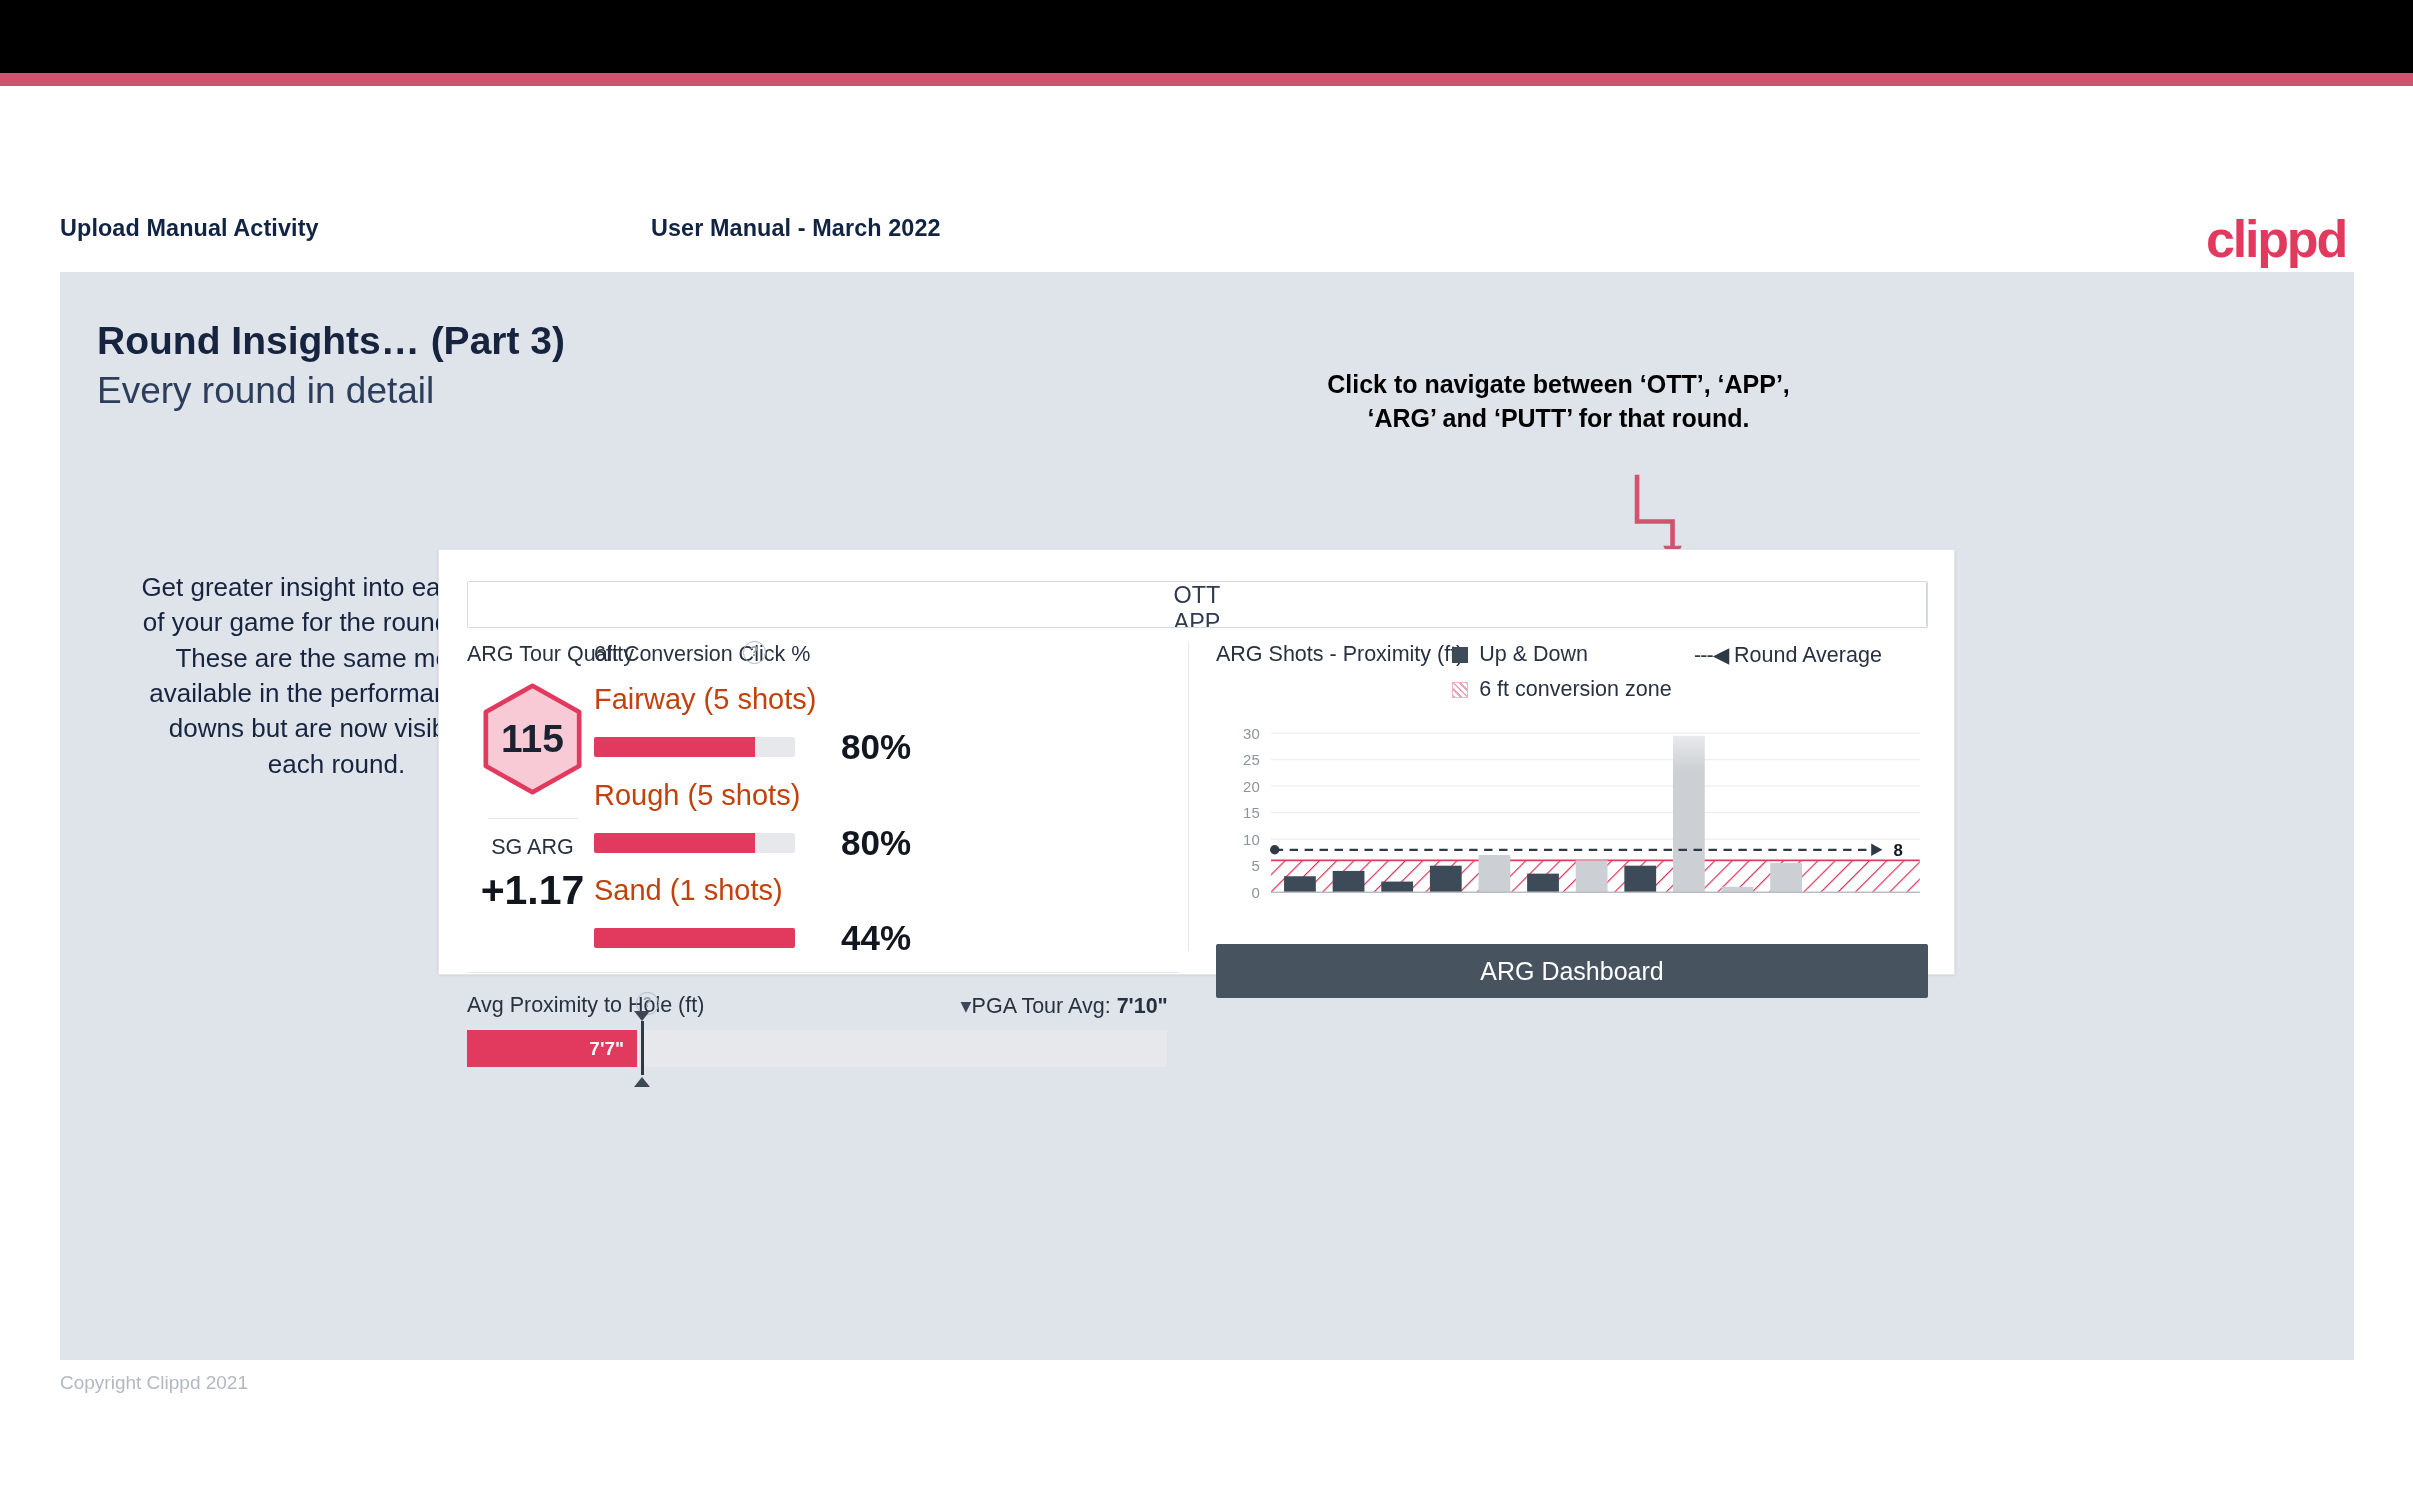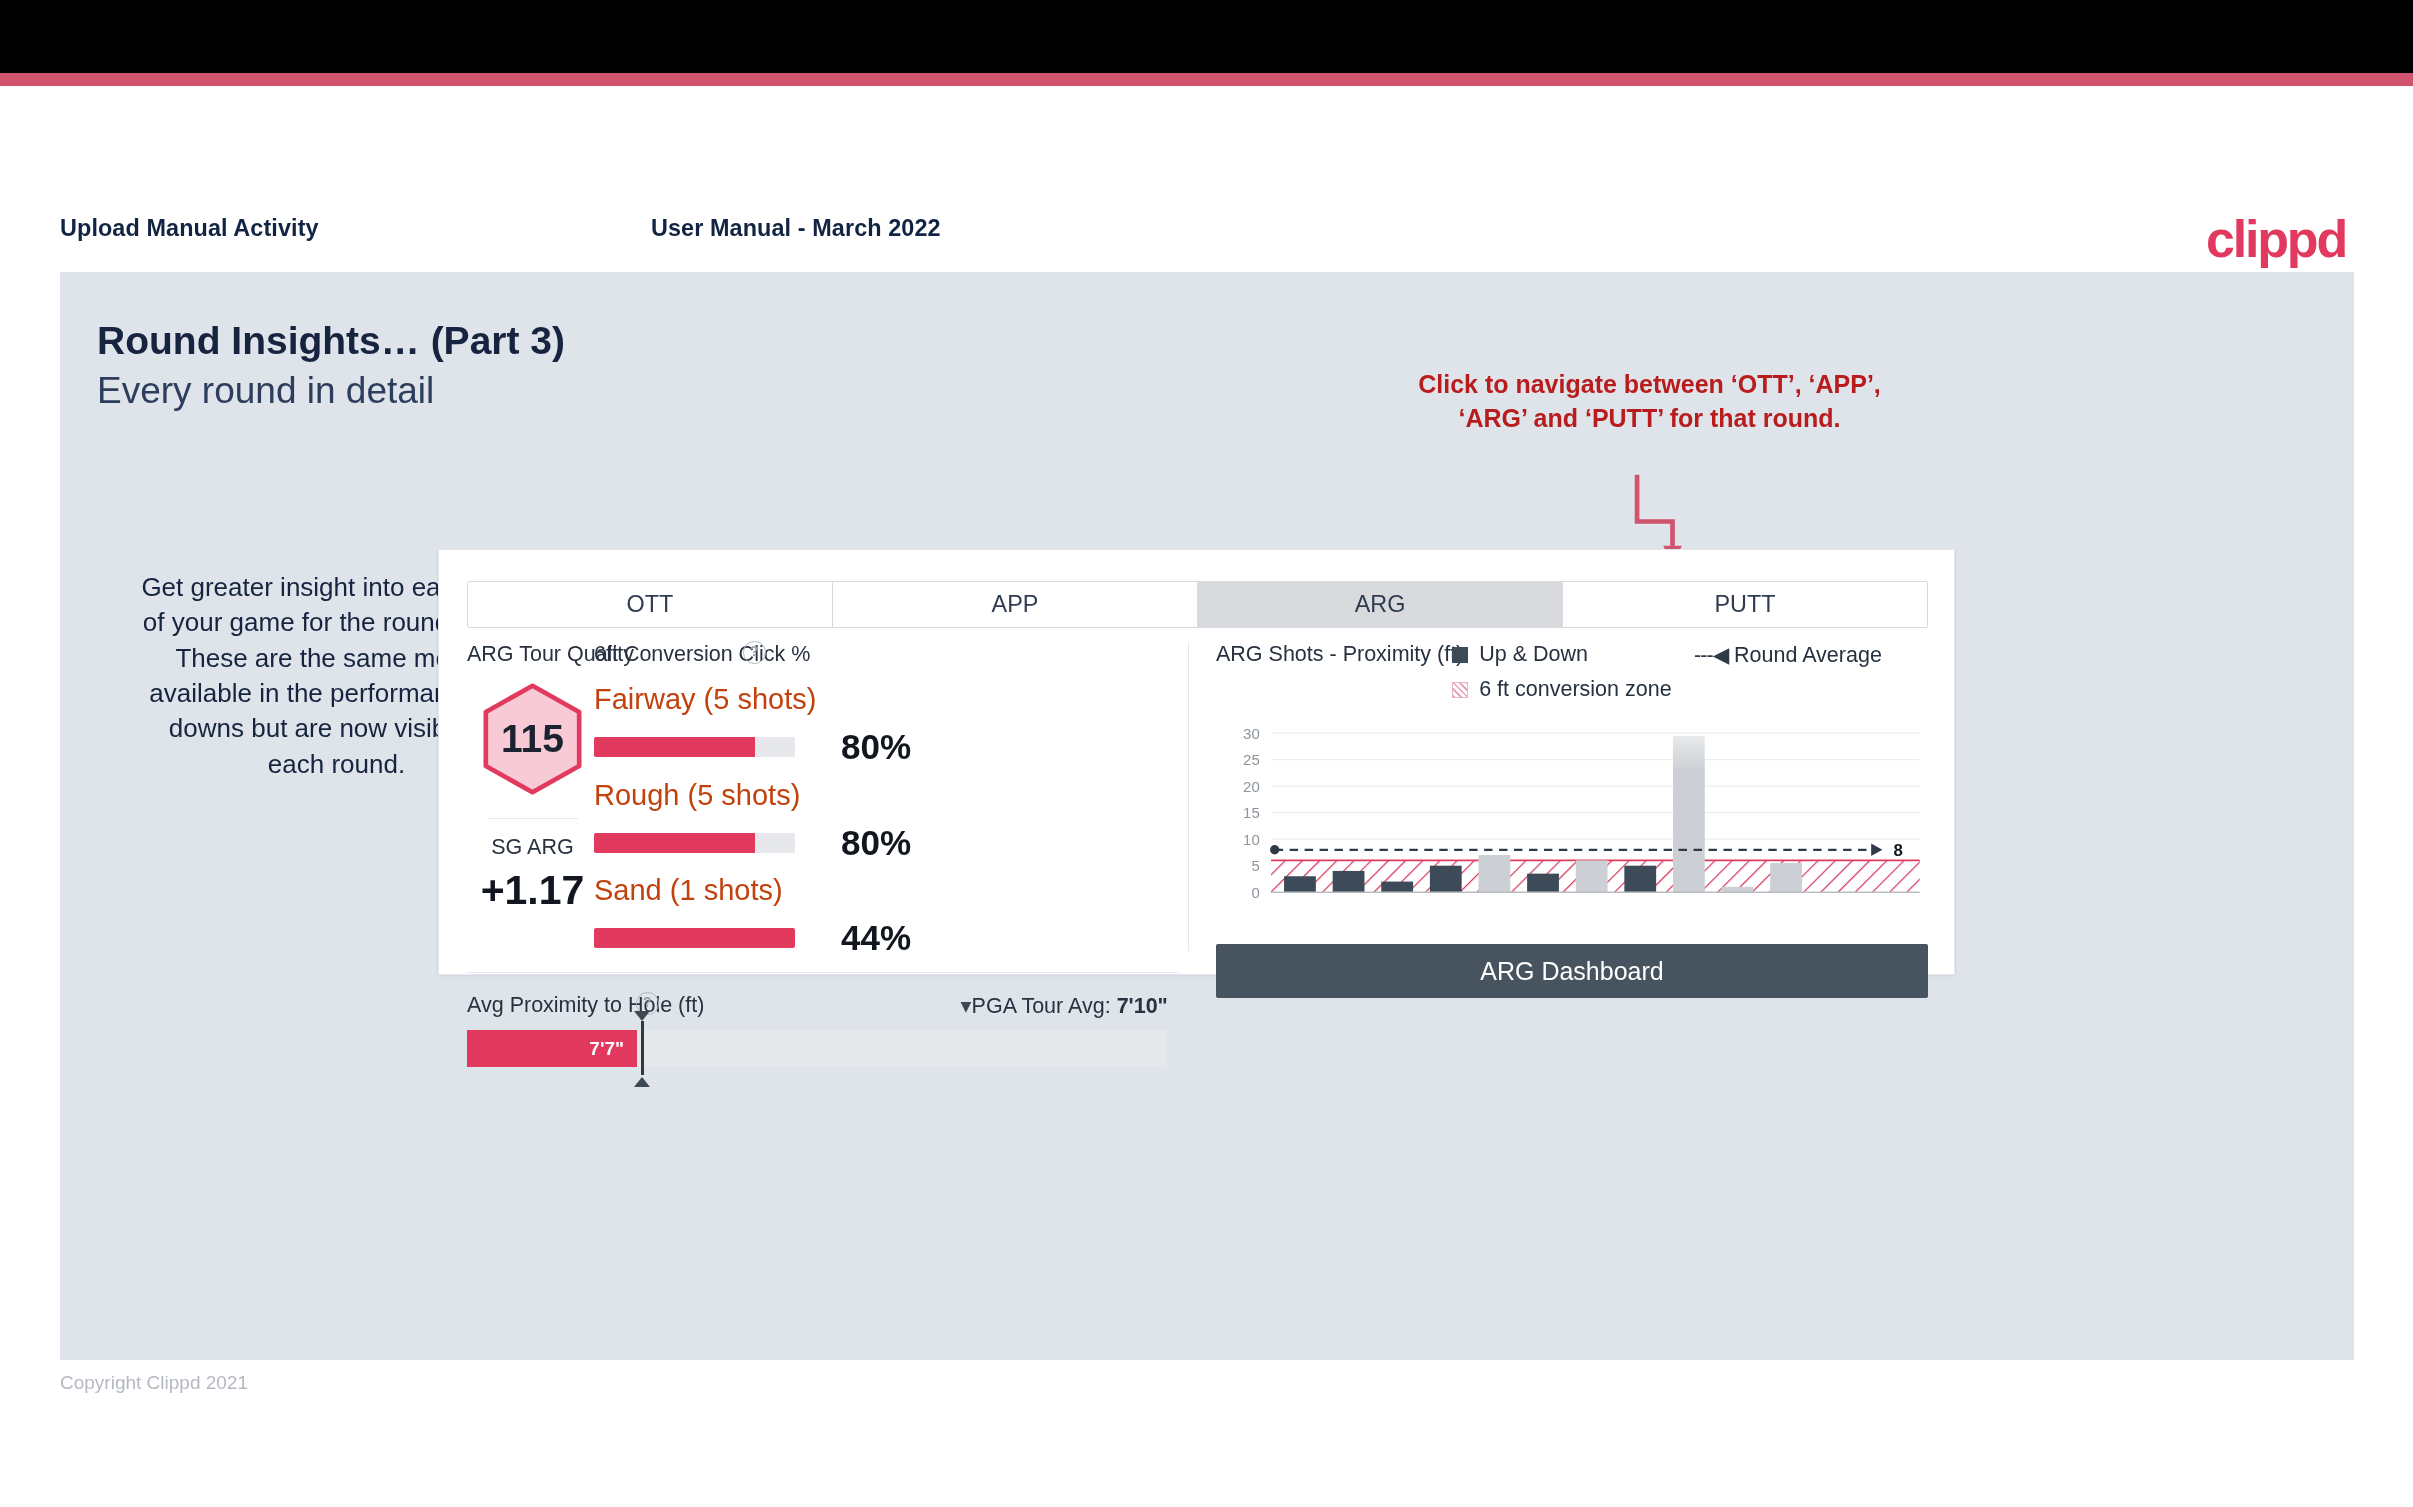--- a/index.html
+++ b/index.html
@@ -38,42 +38,42 @@
   .title-main {
     position:absolute; left:37px; top:47px;
     font-size:39px; font-weight:700; color:#17243f;
   }
   .title-sub {
     position:absolute; left:37px; top:98px;
     font-size:37px; font-weight:400; color:#2c3e5c;
   }
 
   .callout {
-    position:absolute; left:1271px; top:96px; width:637px;
-    text-align:center; font-size:25px; font-weight:700; color:#b91c1c;
+    position:absolute; left:1180px; top:96px; width:637px;
+    text-align:center; font-size:25px; font-weight:700; color:#000000;
     line-height:1.34;
   }
   .arrow-svg { position:absolute; left:1573px; top:201px; }
 
   .leftnote {
     position:absolute; left:80px; top:298px; width:393px;
     text-align:center; font-size:26px; color:#17243f; line-height:1.36;
   }
   .leftnote b { font-weight:700; }
 
   
   .card {
     position:absolute; left:378px; top:277px;
     width:1517px; height:426px; background:#ffffff;
     border:0.9px solid #e3e6ea;
     box-shadow: 0 0.9px 2.8px rgba(0,0,0,.10);
   }
   .tabs {
     position:absolute; left:28px; top:31px; width:1461px; height:47px;
-    display:flex; border:0.9px solid #d6dade; border-radius:1.9px; overflow:hidden;
+    display:flex; border:0.9px solid #d6dade; border-radius:1.9px; overflow:hidden;flex-direction:column;
   }
   .tab {
     flex:1; display:flex; align-items:center; justify-content:center;
     font-size:23.4px; color:#2f3c4f; background:#ffffff;
     border-right:0.9px solid #d6dade; cursor:pointer;
   }
   .tab:last-child { border-right:none; }
   .tab.active { background:#d8dadd; }
 
   .panel-left  { position:absolute; left:28px; top:92px; width:712px; height:309px; }

